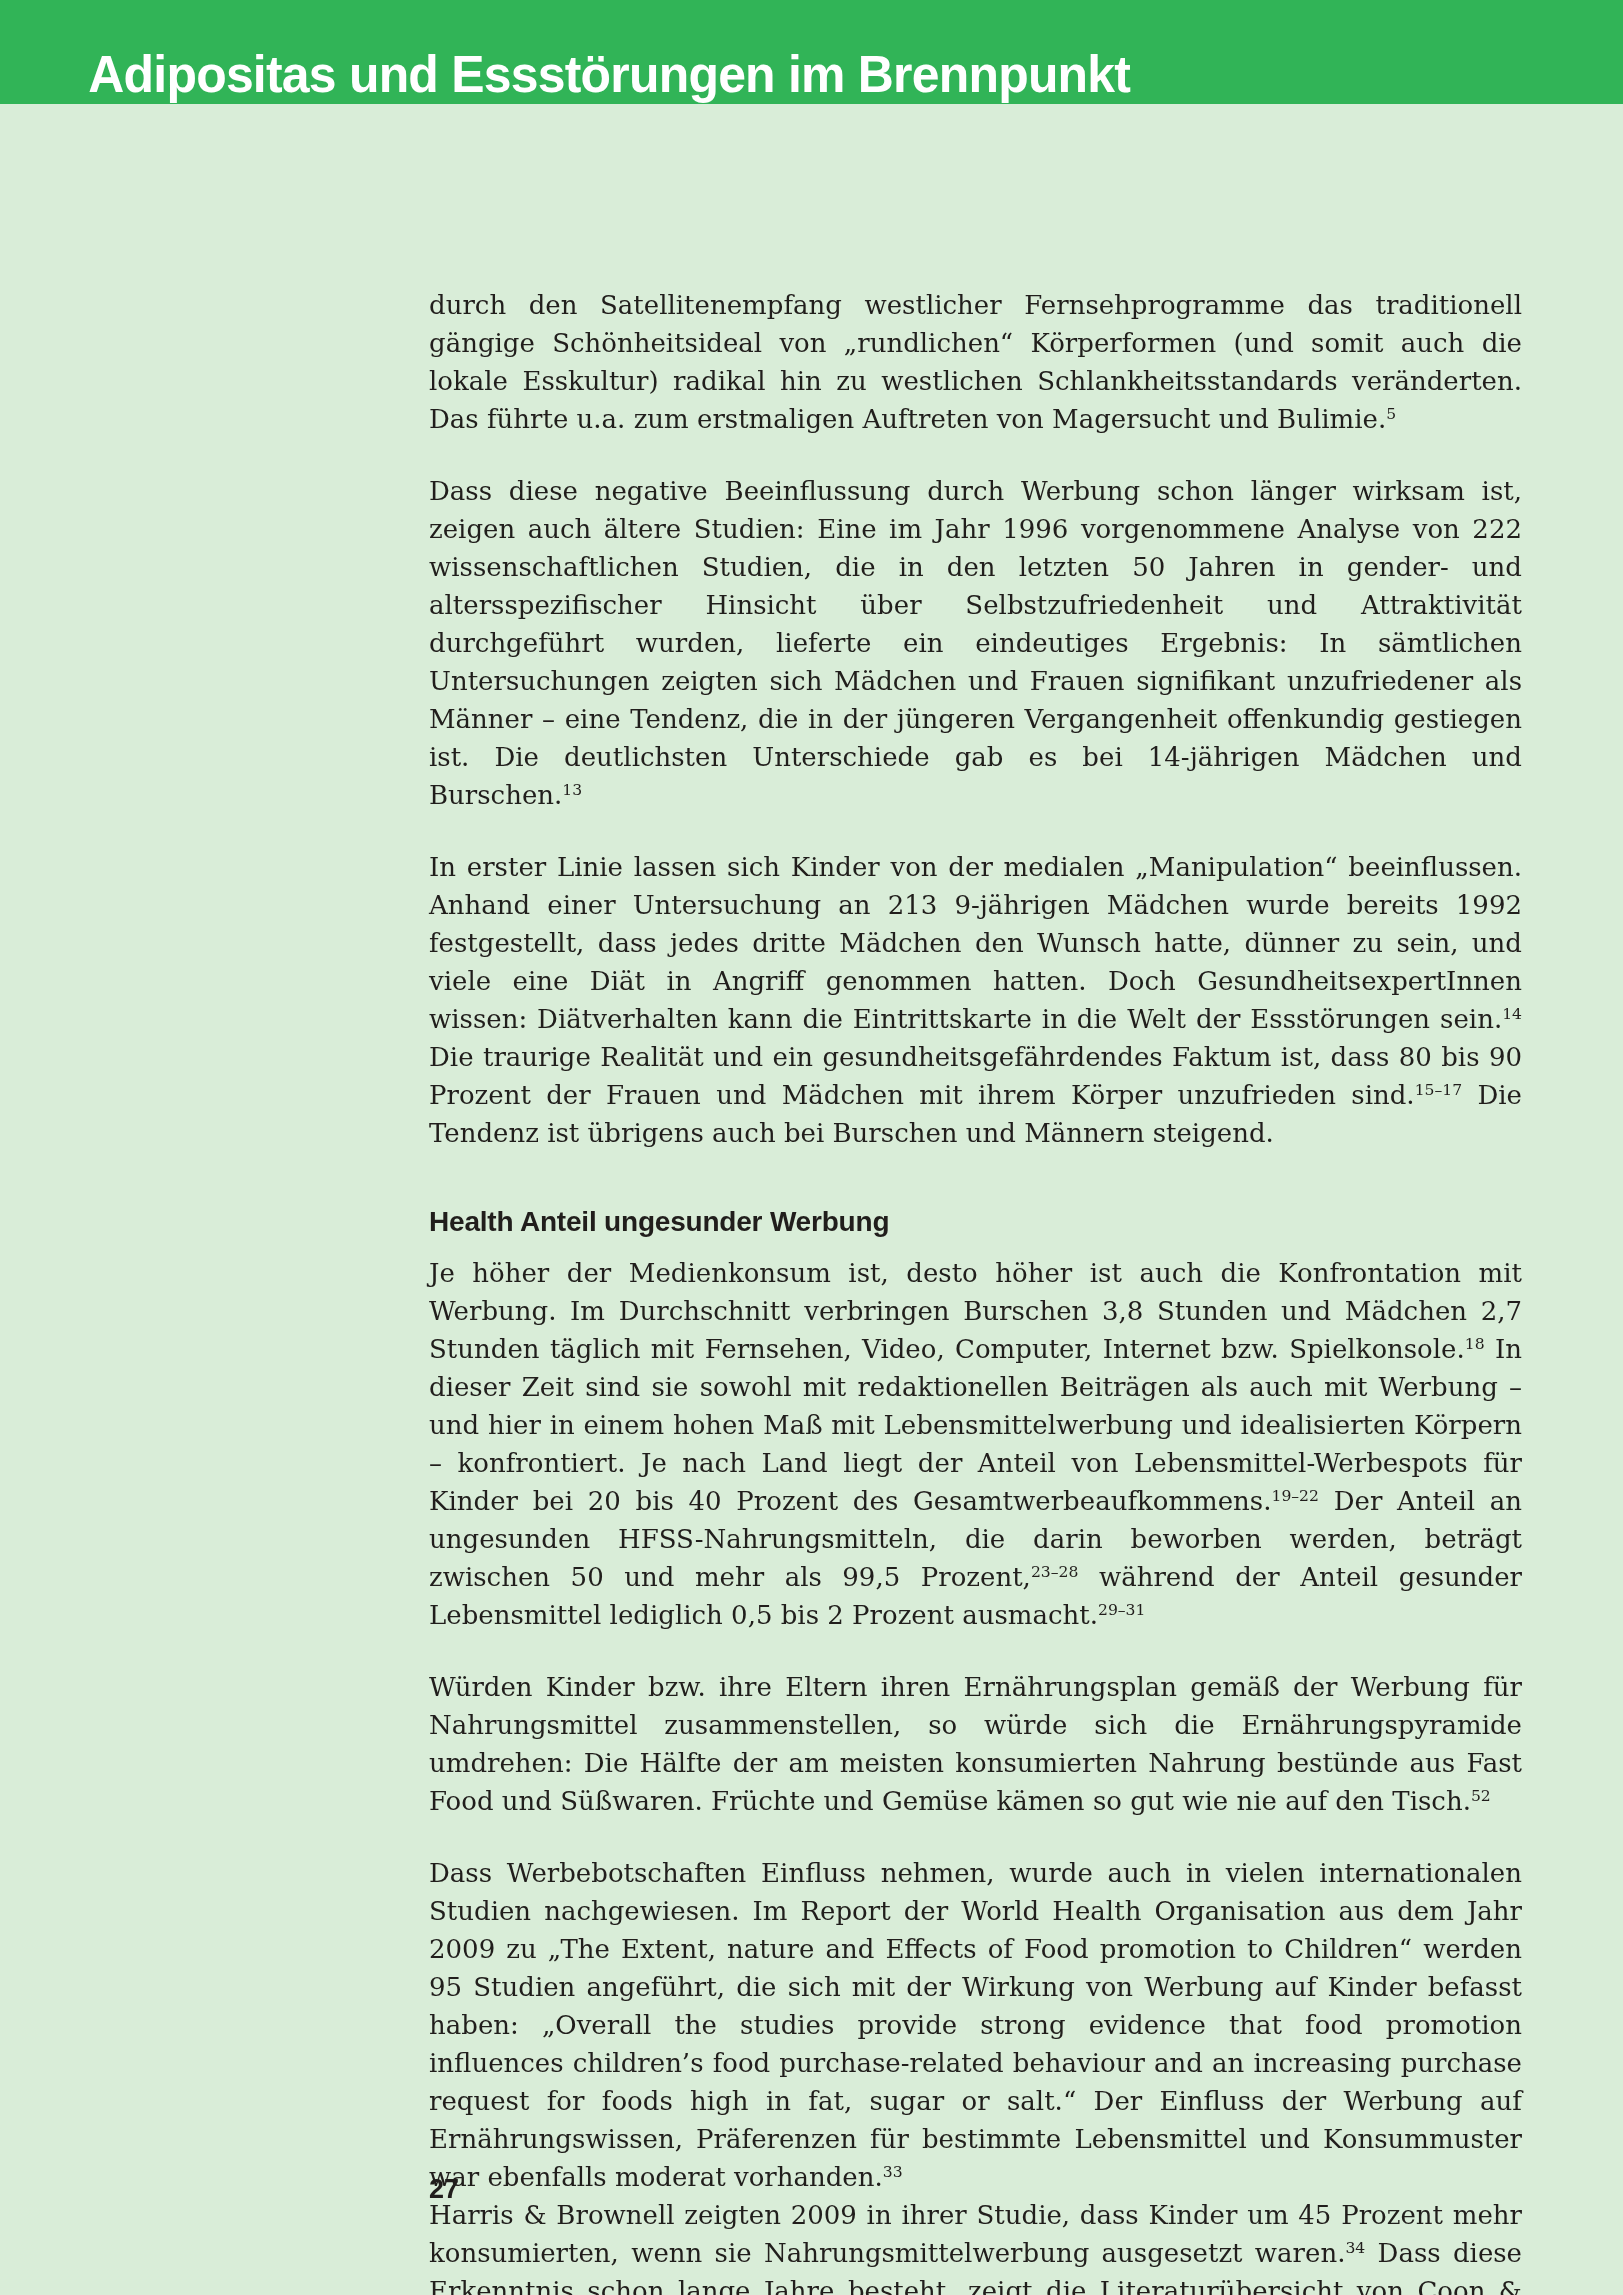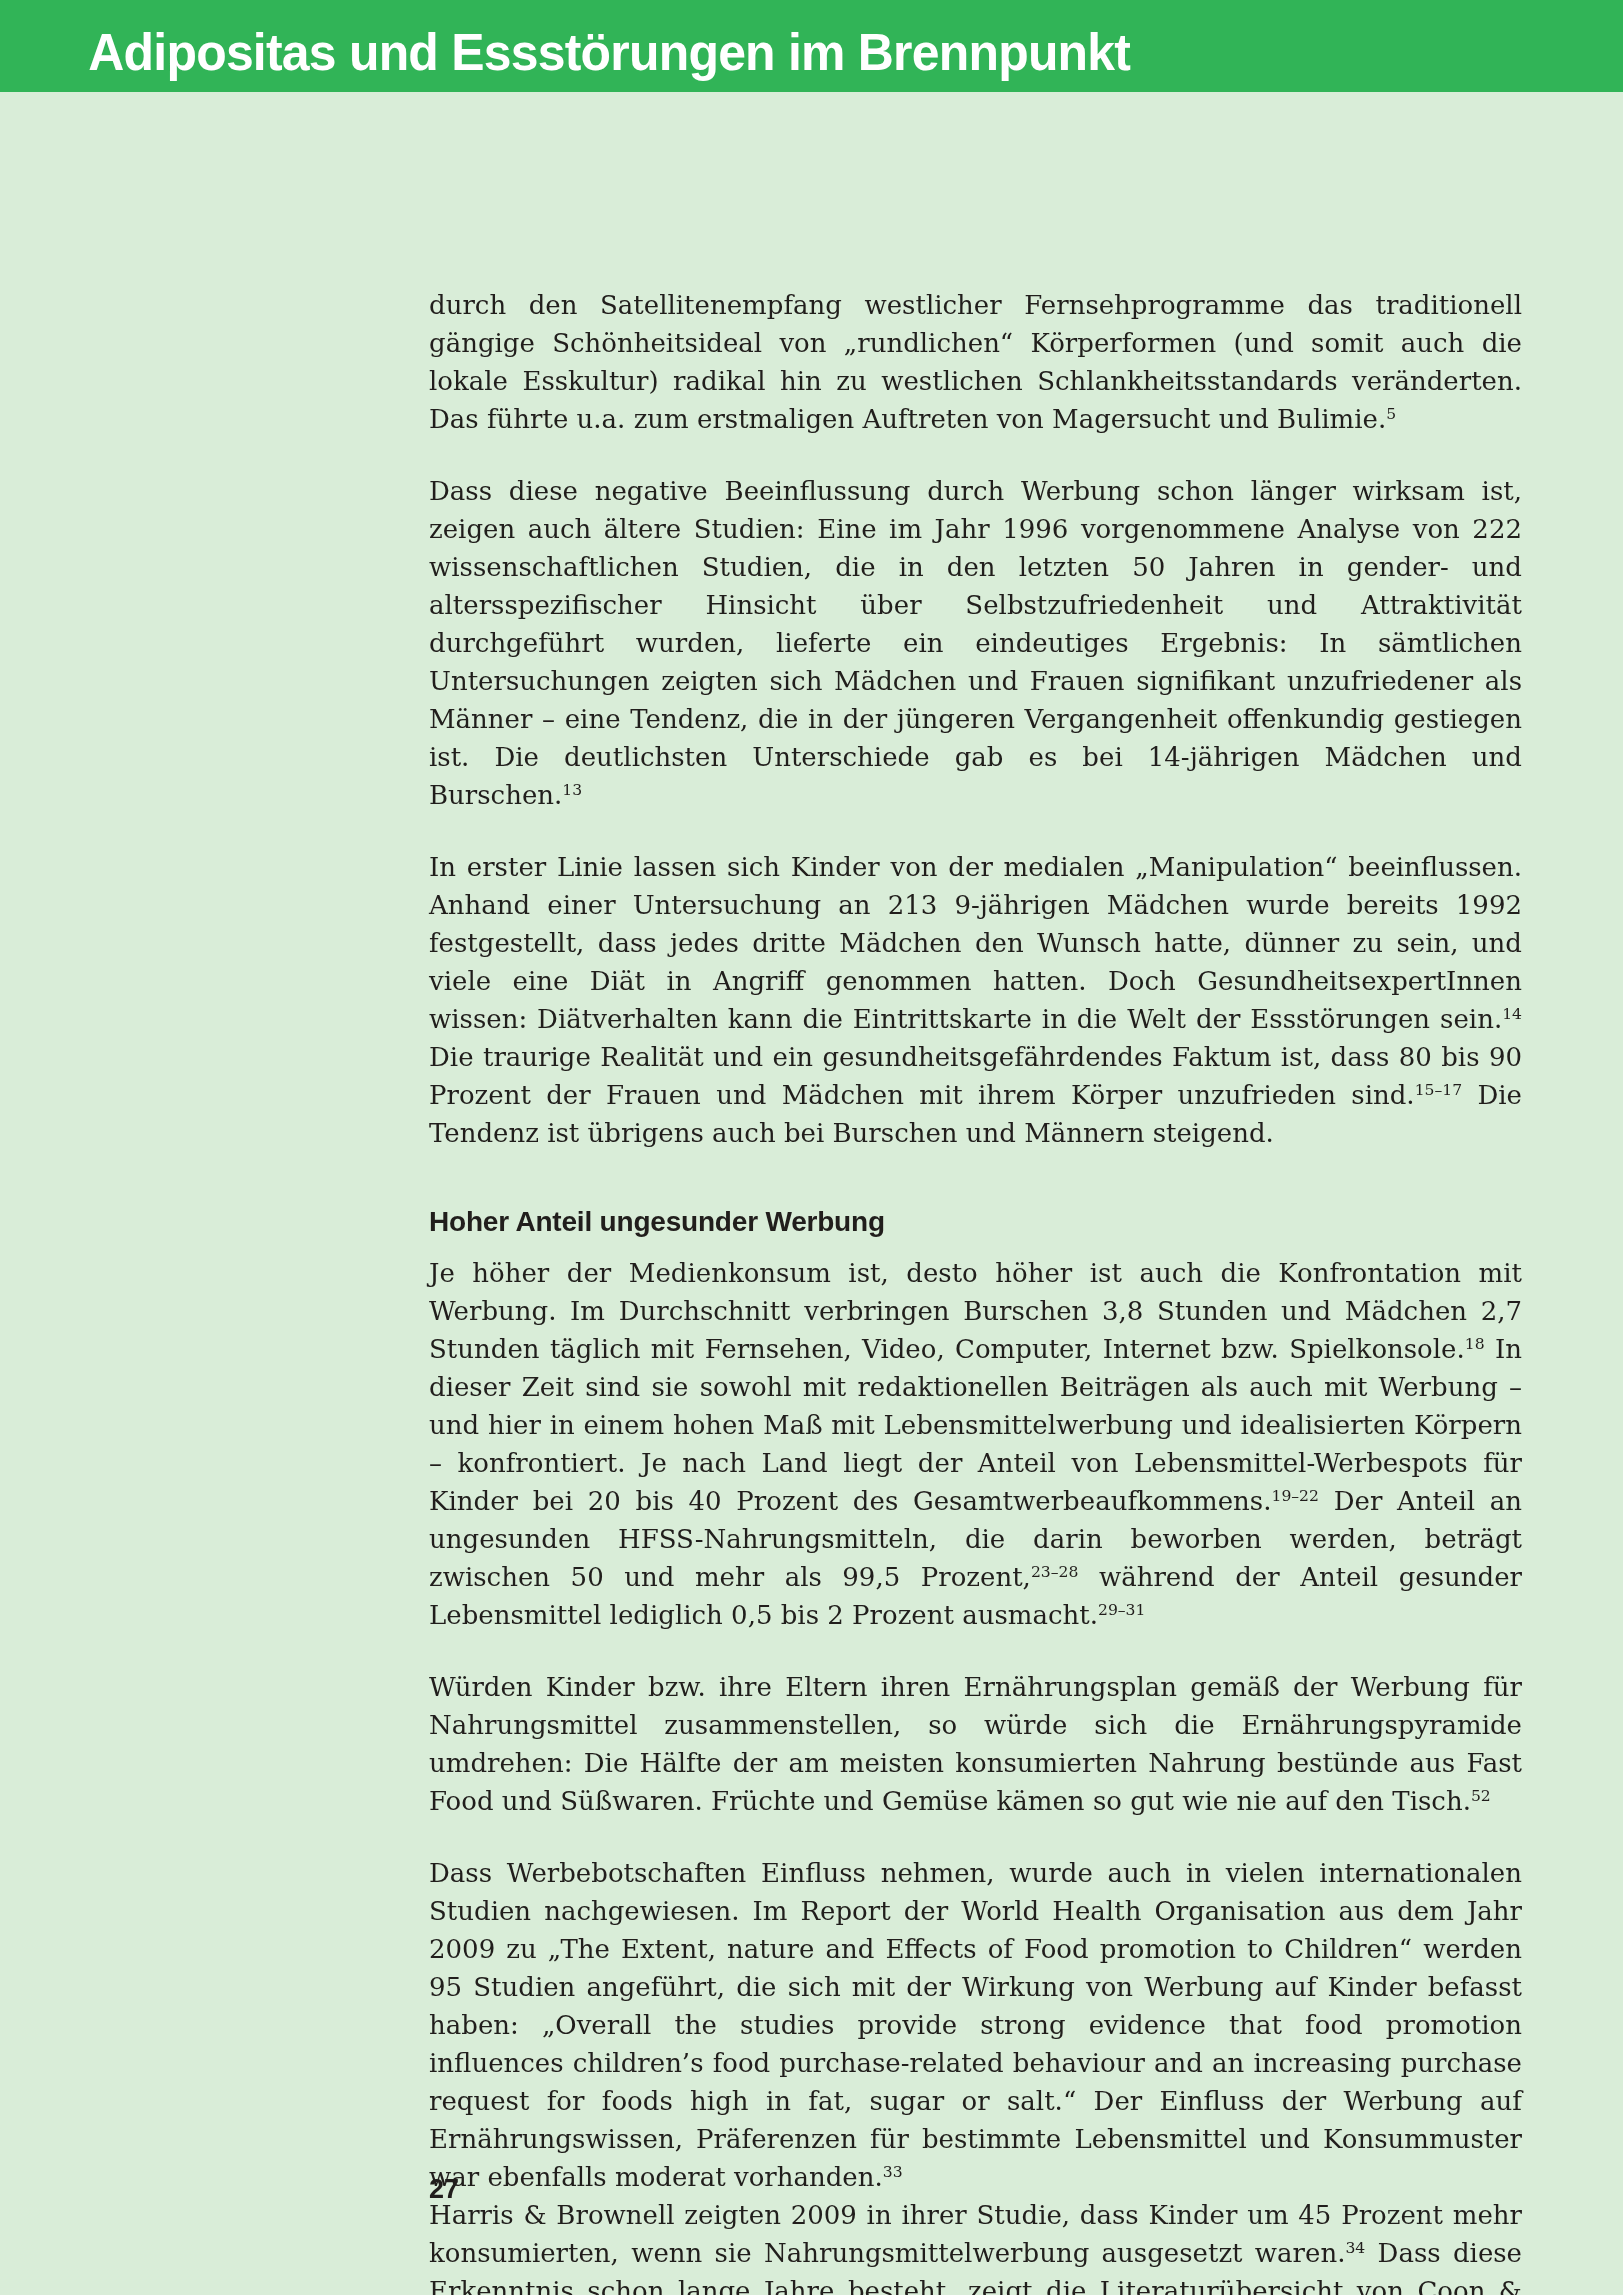--- a/index.html
+++ b/index.html
@@ -15,24 +15,24 @@
     height:2295px;
     background:var(--page-bg);
     overflow:hidden;
     font-family:"DejaVu Serif", serif;
     color:var(--body-text);
   }
   .banner{
     position:absolute;
     top:0;left:0;
     width:1623px;
-    height:92px;
+    height:104px;
     background:var(--banner-green);
     display:flex;
-    align-items:center;
+    align-items:flex-end;
   }
   .banner h1{
     font-family:"Liberation Sans", sans-serif;
     font-weight:700;
     font-size:52px;
     letter-spacing:-0.8px;
     color:#ffffff;
     padding-left:92px;
     padding-top:11.4px;
     transform:scaleX(0.96);
@@ -83,21 +83,21 @@
 
 <div class="page">
   <header class="banner">
     <h1>Adipositas und Essstörungen im Brennpunkt</h1>
   </header>
 
   <main class="content">
       <p>durch den Satellitenempfang westlicher Fernsehprogramme das traditionell gängige Schönheitsideal von „rundlichen“ Körperformen (und somit auch die lokale Esskultur) radikal hin zu westlichen Schlankheitsstandards veränderten. Das führte u.a. zum erstmaligen Auftreten von Magersucht und Bulimie.<sup>5</sup></p>
       <p>Dass diese negative Beeinflussung durch Werbung schon länger wirksam ist, zeigen auch ältere Studien: Eine im Jahr 1996 vorgenommene Analyse von 222 wissenschaftlichen Studien, die in den letzten 50 Jahren in gender- und altersspezifischer Hinsicht über Selbstzufriedenheit und Attraktivität durchgeführt wurden, lieferte ein eindeutiges Ergebnis: In sämtlichen Untersuchungen zeigten sich Mädchen und Frauen signifikant unzufriedener als Männer – eine Tendenz, die in der jüngeren Vergangenheit offenkundig gestiegen ist. Die deutlichsten Unterschiede gab es bei 14-jährigen Mädchen und Burschen.<sup>13</sup></p>
       <p>In erster Linie lassen sich Kinder von der medialen „Manipulation“ beeinflussen. Anhand einer Untersuchung an 213 9-jährigen Mädchen wurde bereits 1992 festgestellt, dass jedes dritte Mädchen den Wunsch hatte, dünner zu sein, und viele eine Diät in Angriff genommen hatten. Doch GesundheitsexpertInnen wissen: Diätverhalten kann die Eintrittskarte in die Welt der Essstörungen sein.<sup>14</sup> Die traurige Realität und ein gesundheitsgefährdendes Faktum ist, dass 80 bis 90 Prozent der Frauen und Mädchen mit ihrem Körper unzufrieden sind.<sup>15–17</sup> Die Tendenz ist übrigens auch bei Burschen und Männern steigend.</p>
-      <h2>Hoher Anteil ungesunder Werbung</h2>
+      <h2>Health Anteil ungesunder Werbung</h2>
       <p>Je höher der Medienkonsum ist, desto höher ist auch die Konfrontation mit Werbung. Im Durchschnitt verbringen Burschen 3,8 Stunden und Mädchen 2,7 Stunden täglich mit Fernsehen, Video, Computer, Internet bzw. Spielkonsole.<sup>18</sup> In dieser Zeit sind sie sowohl mit redaktionellen Beiträgen als auch mit Werbung – und hier in einem hohen Maß mit Lebensmittelwerbung und idealisierten Körpern – konfrontiert. Je nach Land liegt der Anteil von Lebensmittel-Werbespots für Kinder bei 20 bis 40 Prozent des Gesamtwerbeaufkommens.<sup>19–22</sup> Der Anteil an ungesunden HFSS-Nahrungsmitteln, die darin beworben werden, beträgt zwischen 50 und mehr als 99,5 Prozent,<sup>23–28</sup> während der Anteil gesunder Lebensmittel lediglich 0,5 bis 2 Prozent ausmacht.<sup>29–31</sup></p>
       <p>Würden Kinder bzw. ihre Eltern ihren Ernährungsplan gemäß der Werbung für Nahrungsmittel zusammenstellen, so würde sich die Ernährungspyramide umdrehen: Die Hälfte der am meisten konsumierten Nahrung bestünde aus Fast Food und Süßwaren. Früchte und Gemüse kämen so gut wie nie auf den Tisch.<sup>52</sup></p>
       <p>Dass Werbebotschaften Einfluss nehmen, wurde auch in vielen internationalen Studien nachgewiesen. Im Report der World Health Organisation aus dem Jahr 2009 zu „The Extent, nature and Effects of Food promotion to Children“ werden 95 Studien angeführt, die sich mit der Wirkung von Werbung auf Kinder befasst haben: „Overall the studies provide strong evidence that food promotion influences children’s food purchase-related behaviour and an increasing purchase request for foods high in fat, sugar or salt.“ Der Einfluss der Werbung auf Ernährungswissen, Präferenzen für bestimmte Lebensmittel und Konsummuster war ebenfalls moderat vorhanden.<sup>33</sup></p>
       <p class="tight">Harris &amp; Brownell zeigten 2009 in ihrer Studie, dass Kinder um 45 Prozent mehr konsumierten, wenn sie Nahrungsmittelwerbung ausgesetzt waren.<sup>34</sup> Dass diese Erkenntnis schon lange Jahre besteht, zeigt die Literaturübersicht von Coon &amp; Tucker aus dem Jahr 2002: Kinder, die Lebensmittelwerbung ausgesetzt sind, wählen signifikant häufiger die beworbenen Produkte.</p>
     </main>
 
   <div class="pagenum">27</div>
 </div>
 
 

